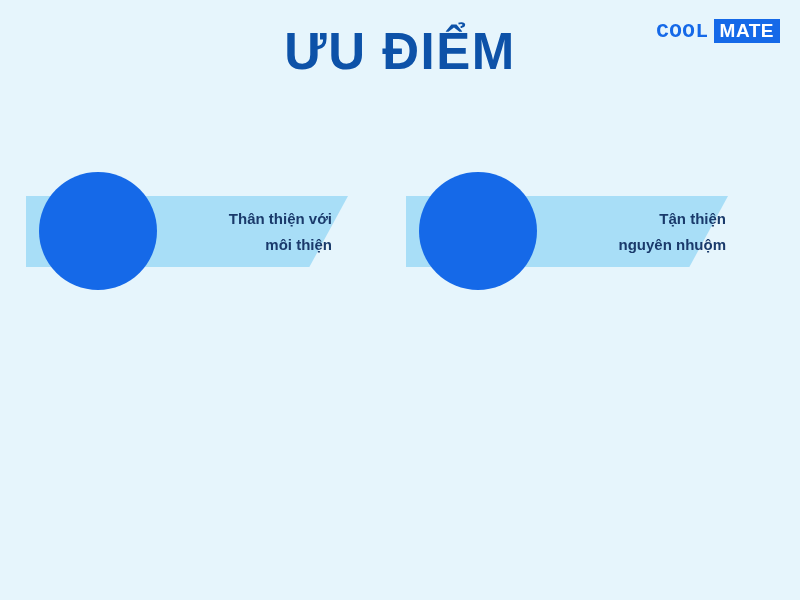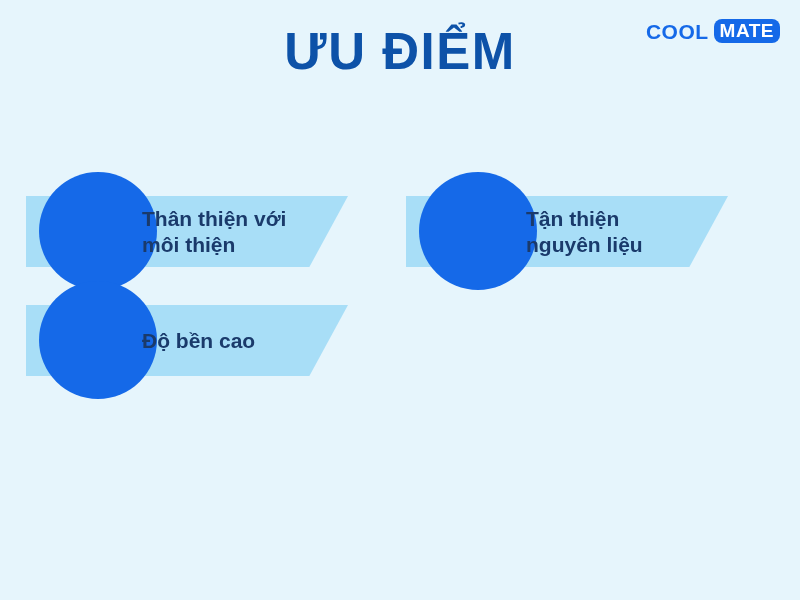--- a/index.html
+++ b/index.html
@@ -29,29 +29,29 @@
     display: flex;
     align-items: center;
     gap: 5px;
     line-height: 1;
   }
   #brand-logo .logo-cool {
     font-size: 21px;
     font-weight: bold;
     letter-spacing: 0.5px;
     color: #1569e8;
-    font-family: Liberation Sans, sans-serif;
+    font-family: Liberation Mono, monospace;
   }
   #brand-logo .logo-mate {
     font-size: 19px;
     font-weight: bold;
     letter-spacing: 0.5px;
     color: #ffffff;
     background: #1569e8;
-    border-radius: 8px;
+    border-radius: 0;
     padding: 2px 6px 3px 6px;
     font-family: "Liberation Sans", sans-serif;
   }
 
   
   #page-title {
     position: absolute;
     top: 30px;
     left: 0;
     width: 800px;
@@ -98,24 +98,24 @@
     background: #1569e8;
   }
   .benefit-card .card-text {
     position: absolute;
     left: 116px;
     top: 24px;
     width: 190px;
     height: 71px;
     display: flex;
     flex-direction: column;
-    align-items: flex-start;
+    align-items: flex-end;
     justify-content: center;
     color: #1a3a6b;
-    font-size: 21px;
+    font-size: 15px;
     font-weight: bold;
     line-height: 26px;
     text-align: center;
   }
   .benefit-card .card-text .line {
     display: block;
     white-space: nowrap;
   }
 
   
@@ -145,32 +145,24 @@
 
   <div class="benefit-card" id="card-0">
     <div class="banner"></div>
     <div class="circle"></div>
     <div class="card-text">
       <span class="line">Thân thiện với</span>
       <span class="line">môi thiện</span>
     </div>
   </div>
 
-  <div class="benefit-card" id="card-1">
-    <div class="banner"></div>
-    <div class="circle"></div>
-    <div class="card-text">
-      <span class="line">Độ bền cao</span>
-
-    </div>
-  </div>
 
   <div class="benefit-card" id="card-2">
     <div class="banner"></div>
     <div class="circle"></div>
     <div class="card-text">
       <span class="line">Tận thiện</span>
-      <span class="line">nguyên liệu</span>
+      <span class="line">nguyên nhuộm</span>
     </div>
   </div>
 
 
 </div>
 
 </body></html>

